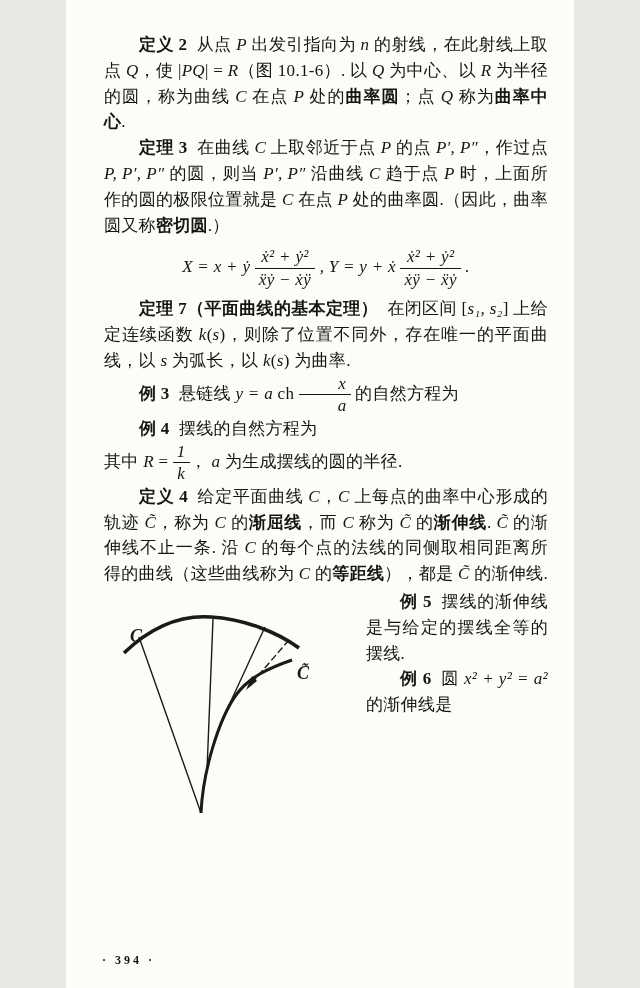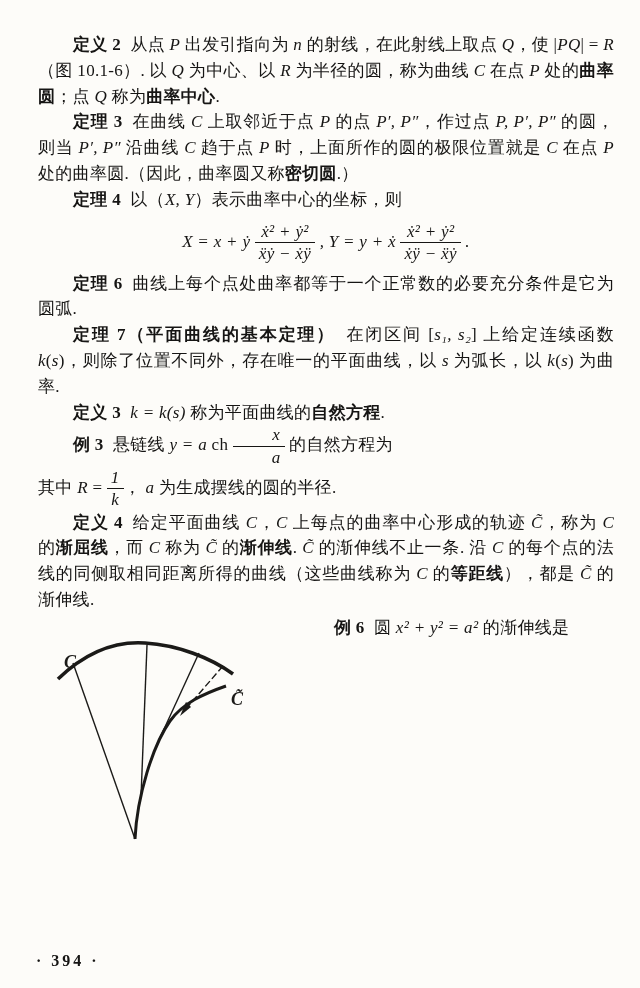--- a/index.html
+++ b/index.html
@@ -1,18 +1,18 @@
 <!DOCTYPE html>
 <html><head>
 <meta charset="utf-8">
 <style>
   html,body{margin:0;padding:0;background:#e8e8e4;}
   .page{
     position:relative;
-    width:640px;height:988px;
+    width:508px;height:988px;
     margin:0 auto;
     background:#fdfcf9;
     color:#161514;
     font-family:"Liberation Serif","DejaVu Serif",serif;
     font-size:17px;
     line-height:25.8px;
     box-sizing:border-box;
     padding:32px 26px 0 38px;
     overflow:hidden;
     letter-spacing:0.3px;
@@ -35,42 +35,40 @@
   }
   .frac .fn{display:block;border-bottom:1.4px solid #161514;padding:0 4px 1px 4px;}
   .frac .fd{display:block;padding:1px 4px 0 4px;font-style:italic;}
   .cols{display:flex;margin-top:2px;}
   .figcol{width:262px;flex:0 0 262px;padding-top:18px;}
   .figcol svg{display:block;margin-left:4px;}
   .rightcol{flex:1;}
   .rightcol .blk.p{text-indent:34px;}
   .pagenum{
     position:absolute;left:36px;bottom:14px;
-    font-weight:700;font-size:16px;letter-spacing:3px;
+    font-weight:700;font-size:12px;letter-spacing:3px;
   }
   svg .curve{stroke:#1b1a18;fill:none;}
   svg text{
     font-family:"Liberation Serif","DejaVu Serif",serif;
     font-style:italic;font-weight:700;font-size:18px;fill:#1b1a18;
   }
 </style>
 </head>
 <body>
 
 <div class="page">
 
   <div class="main">
       <div class="blk p"><span class="b">定义 2</span><span class="gap"></span><span>从点 </span><span class="i">P</span><span> 出发引指向为 </span><span class="i">n</span><span> 的射线，在此射线上取点 </span><span class="i">Q</span><span>，使 |</span><span class="i">PQ</span><span>| = </span><span class="i">R</span><span>（图 10.1-6）. 以 </span><span class="i">Q</span><span> 为中心、以 </span><span class="i">R</span><span> 为半径的圆，称为曲线 </span><span class="i">C</span><span> 在点 </span><span class="i">P</span><span> 处的</span><span class="b">曲率圆</span><span>；点 </span><span class="i">Q</span><span> 称为</span><span class="b">曲率中心</span><span>.</span></div>
       <div class="blk p"><span class="b">定理 3</span><span class="gap"></span><span>在曲线 </span><span class="i">C</span><span> 上取邻近于点 </span><span class="i">P</span><span> 的点 </span><span class="i">P′, P″</span><span>，作过点 </span><span class="i">P, P′, P″</span><span> 的圆，则当 </span><span class="i">P′, P″</span><span> 沿曲线 </span><span class="i">C</span><span> 趋于点 </span><span class="i">P</span><span> 时，上面所作的圆的极限位置就是 </span><span class="i">C</span><span> 在点 </span><span class="i">P</span><span> 处的曲率圆.（因此，曲率圆又称</span><span class="b">密切圆</span><span>.）</span></div>
-      <div class="blk p"><span class="b">定理 4</span><span class="gap"></span><span>以（</span><span class="i">X, Y</span><span>）表示曲率中心的坐标，则</span></div>
       <div class="blk formula"><span>X = x + ẏ </span><span class="frac"><span class="fn">ẋ² + ẏ²</span><span class="fd">ẍẏ − ẋÿ</span></span><span> ,   Y = y + ẋ </span><span class="frac"><span class="fn">ẋ² + ẏ²</span><span class="fd">ẋÿ − ẍẏ</span></span><span> .</span></div>
-      <div class="blk p"><span class="b">定理 6</span><span class="gap"></span><span>曲线上每个点处曲率都等于一个正常数的必要充分条件是它为圆弧.</span></div>
       <div class="blk p"><span class="b">定理 7</span><span class="b">（</span><span class="b">平面曲线的基本定理</span><span class="b">）</span><span class="gap"></span><span>在闭区间 [</span><span class="i">s₁, s₂</span><span>] 上给定连续函数 </span><span class="i">k</span><span>(</span><span class="i">s</span><span>)，则除了位置不同外，存在唯一的平面曲线，以 </span><span class="i">s</span><span> 为弧长，以 </span><span class="i">k</span><span>(</span><span class="i">s</span><span>) 为曲率.</span></div>
-      <div class="blk p"><span class="b">定义 3</span><span class="gap"></span><span class="i">k = k(s)</span><span> 称为平面曲线的</span><span class="b">自然方程</span><span>.</span></div>
       <div class="blk p"><span class="b">例 3</span><span class="gap"></span><span>悬链线 </span><span class="i">y = a</span><span> ch </span><span class="frac"><span class="fn">x</span><span class="fd">a</span></span><span> 的自然方程为</span></div>
+      <div class="blk p"><span class="b">例 4</span><span class="gap"></span><span>摆线的自然方程为</span></div>
       <div class="blk noindent"><span>其中 </span><span class="i">R</span><span> = </span><span class="frac"><span class="fn">1</span><span class="fd">k</span></span><span>， </span><span class="i">a</span><span> 为生成摆线的圆的半径.</span></div>
       <div class="blk p"><span class="b">定义 4</span><span class="gap"></span><span>给定平面曲线 </span><span class="i">C</span><span>，</span><span class="i">C</span><span> 上每点的曲率中心形成的轨迹 </span><span class="i">C̃</span><span>，称为 </span><span class="i">C</span><span> 的</span><span class="b">渐屈线</span><span>，而 </span><span class="i">C</span><span> 称为 </span><span class="i">C̃</span><span> 的</span><span class="b">渐伸线</span><span>. </span><span class="i">C̃</span><span> 的渐伸线不止一条. 沿 </span><span class="i">C</span><span> 的每个点的法线的同侧取相同距离所得的曲线（这些曲线称为 </span><span class="i">C</span><span> 的</span><span class="b">等距线</span><span>），都是 </span><span class="i">C̃</span><span> 的渐伸线.</span></div>
     </div>
 
   <div class="cols">
     <div class="figcol">
       <svg width="210" height="222" viewBox="0 0 210 222">
 
         <path class="curve" d="M 16 46 C 44 19 74 8 103 10 C 136 12 169 25 191 41" stroke-width="3.6"></path>
 
@@ -81,19 +79,20 @@
         <path class="curve" d="M 157 20 L 117 107" stroke-width="1.4"></path>
         <path class="curve" d="M 181 33 L 142 78" stroke-width="1.4" stroke-dasharray="7 3"></path>
         <polygon points="138,83 149,74 144,69" fill="#1b1a18"></polygon>
 
         <text x="22" y="35">C</text>
         <text x="189" y="72">C̃</text>
       </svg>
 
     </div>
     <div class="rightcol">
+        <div class="blk p"><span class="b">例 5</span><span class="gap"></span><span>摆线的渐伸线是与给定的摆线全等的摆线.</span></div>
         <div class="blk p"><span class="b">例 6</span><span class="gap"></span><span>圆 </span><span class="i">x² + y² = a²</span><span> 的渐伸线是</span></div>
       </div>
   </div>
 
   <div class="pagenum">· 394 ·</div>
 
 </div>
 
 </body></html>

